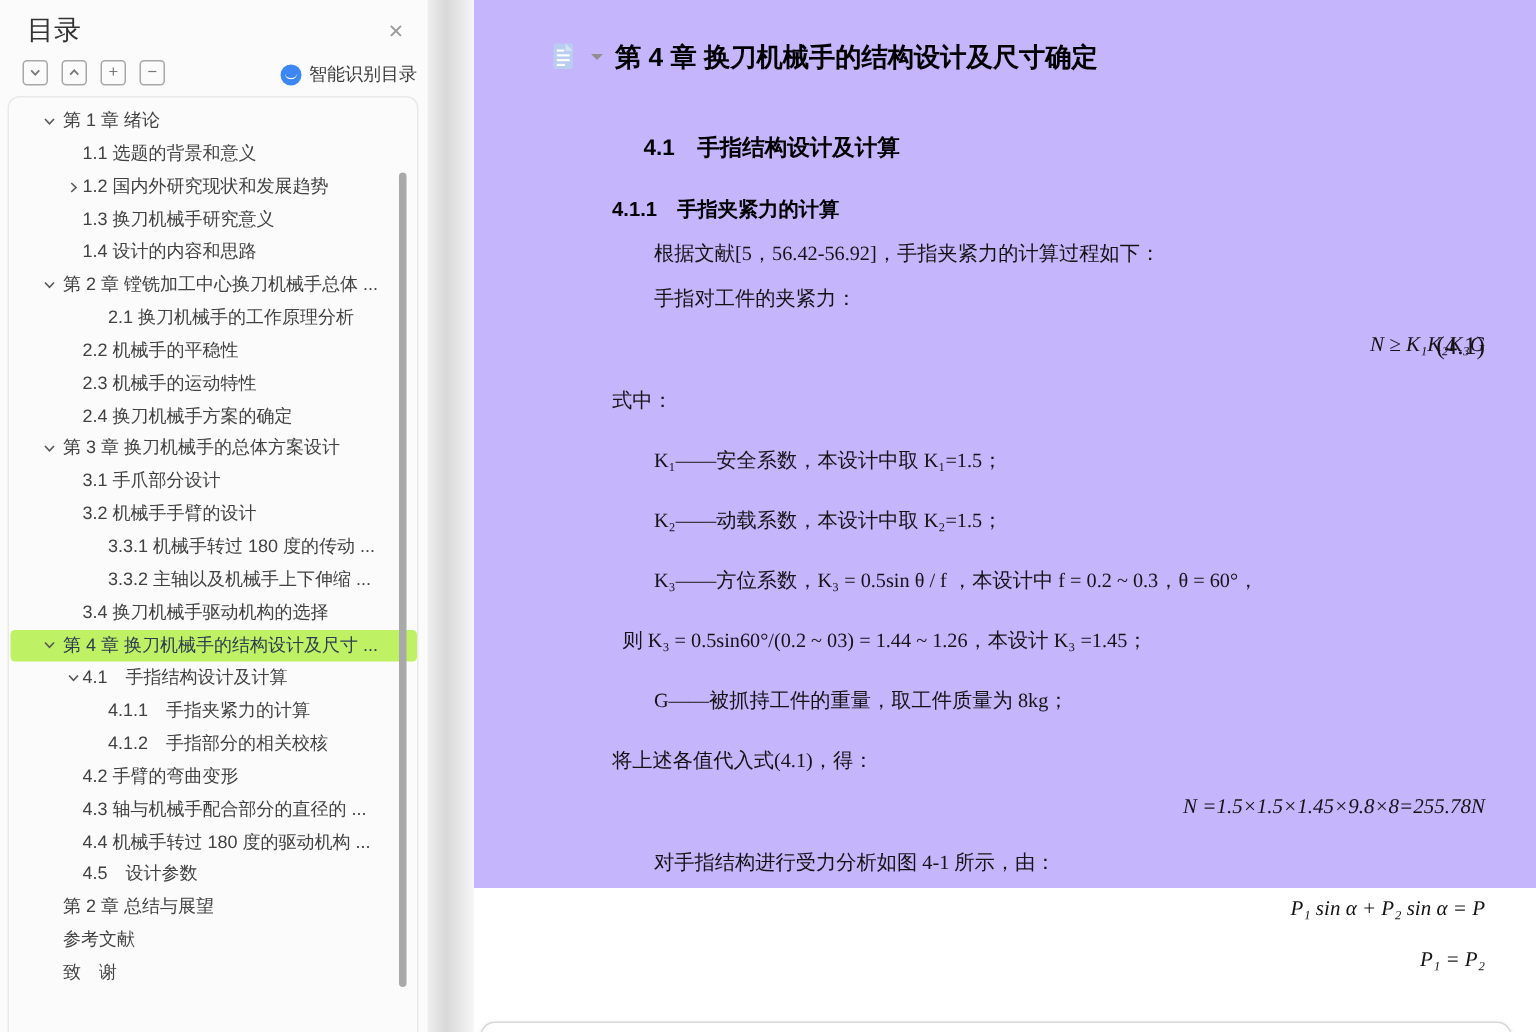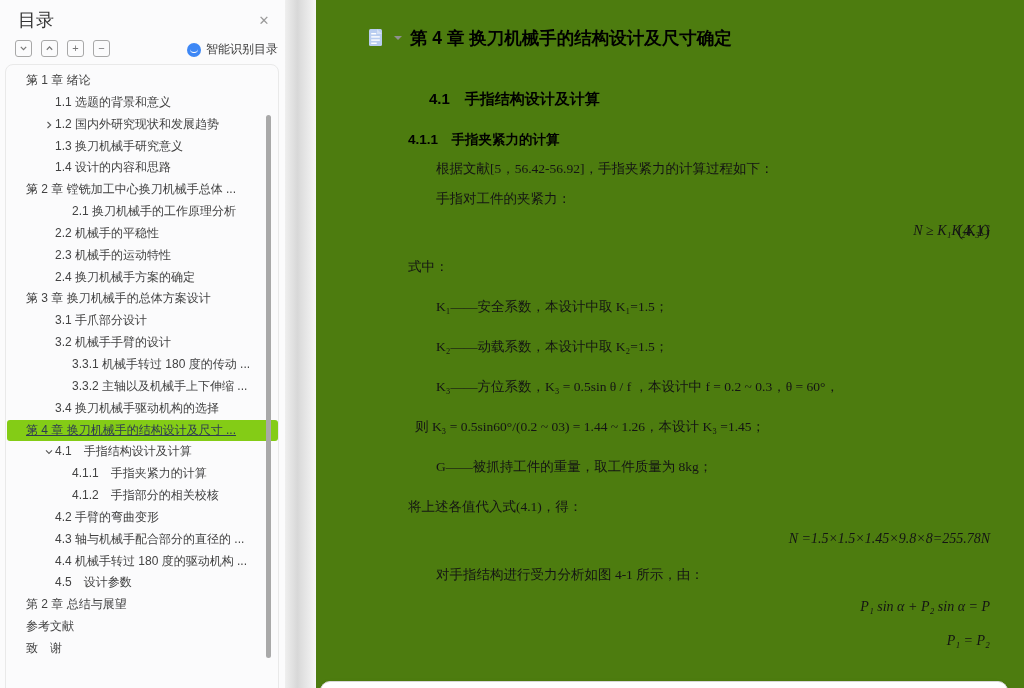--- a/index.html
+++ b/index.html
@@ -23,36 +23,36 @@
   .robot-icon { width:14px; height:14px; border-radius:50%; background:#3d87f5;
                 position:relative; display:inline-block; }
   .robot-icon::after { content:""; position:absolute; left:2.5px; top:5px; width:8px;
                        height:4px; border-bottom:1.6px solid #fff; border-radius:0 0 6px 6px; }
   .tree-panel { position:absolute; left:5px; top:64px; width:274px; height:634px;
                 border:1px solid #e9e9e9; border-radius:8px; }
   #toc-tree { position:absolute; left:0; top:70px; width:285px; }
   .toc-row { position:relative; height:21.85px; line-height:21.85px; font-size:12px;
              color:#424242; margin:0 7px; border-radius:3px; white-space:nowrap;
              overflow:hidden; cursor:pointer; }
-  .toc-row.selected { background:#84cc16; color:#2e3b52;text-decoration:underline; }
+  .toc-row.selected { background:#bef264; color:#2e3b52; }
   .toc-label { position:relative; }
-  .lvl0 .toc-label { padding-left:19px; }
+  .lvl0 .toc-label { padding-left:35px; }
   .lvl1 .toc-label { padding-left:48px; }
   .lvl2 .toc-label { padding-left:65px; }
   .chev { position:absolute; top:0; height:21.85px; display:flex; align-items:center; }
   .lvl0 .chev { left:21px; } .lvl1 .chev { left:37px; }
   #toc-scrollbar { position:absolute; left:266px; top:115px; width:5px; height:543px;
                    background:#a9a9a9; border-radius:3px; }
 
   
   #gutter { position:absolute; left:285px; top:0; width:31px; height:688px;
             background:linear-gradient(90deg,#efefef 0%,#d8d8d8 40%,#ececec 80%,#f7f7f7 100%); }
 
   
-  #page { position:absolute; left:316px; top:0; width:708px; height:688px; background:#4d7c0f; }
+  #page { position:absolute; left:316px; top:0; width:708px; height:592px; background:#c4b5fd; }
   .doc-icon-btn { position:absolute; left:52px; top:28px; display:flex; align-items:flex-start;
                   gap:9px; cursor:pointer; }
   .doc-caret { margin-top:8px; width:0; height:0; border-left:4px solid transparent;
                border-right:4px solid transparent; border-top:4px solid #8f8f8f; }
   #content { position:absolute; left:0; top:26px; width:708px; padding:0 34px 0 92px;
              color:#141414; }
   .blk-h1 { font-size:17.5px; font-weight:bold; color:#000; line-height:24px;
             margin:0 0 38px 2px; }
   .blk-h2 { font-size:15px; font-weight:bold; color:#000; line-height:22px;
             margin:12px 0 20px 21px; }

